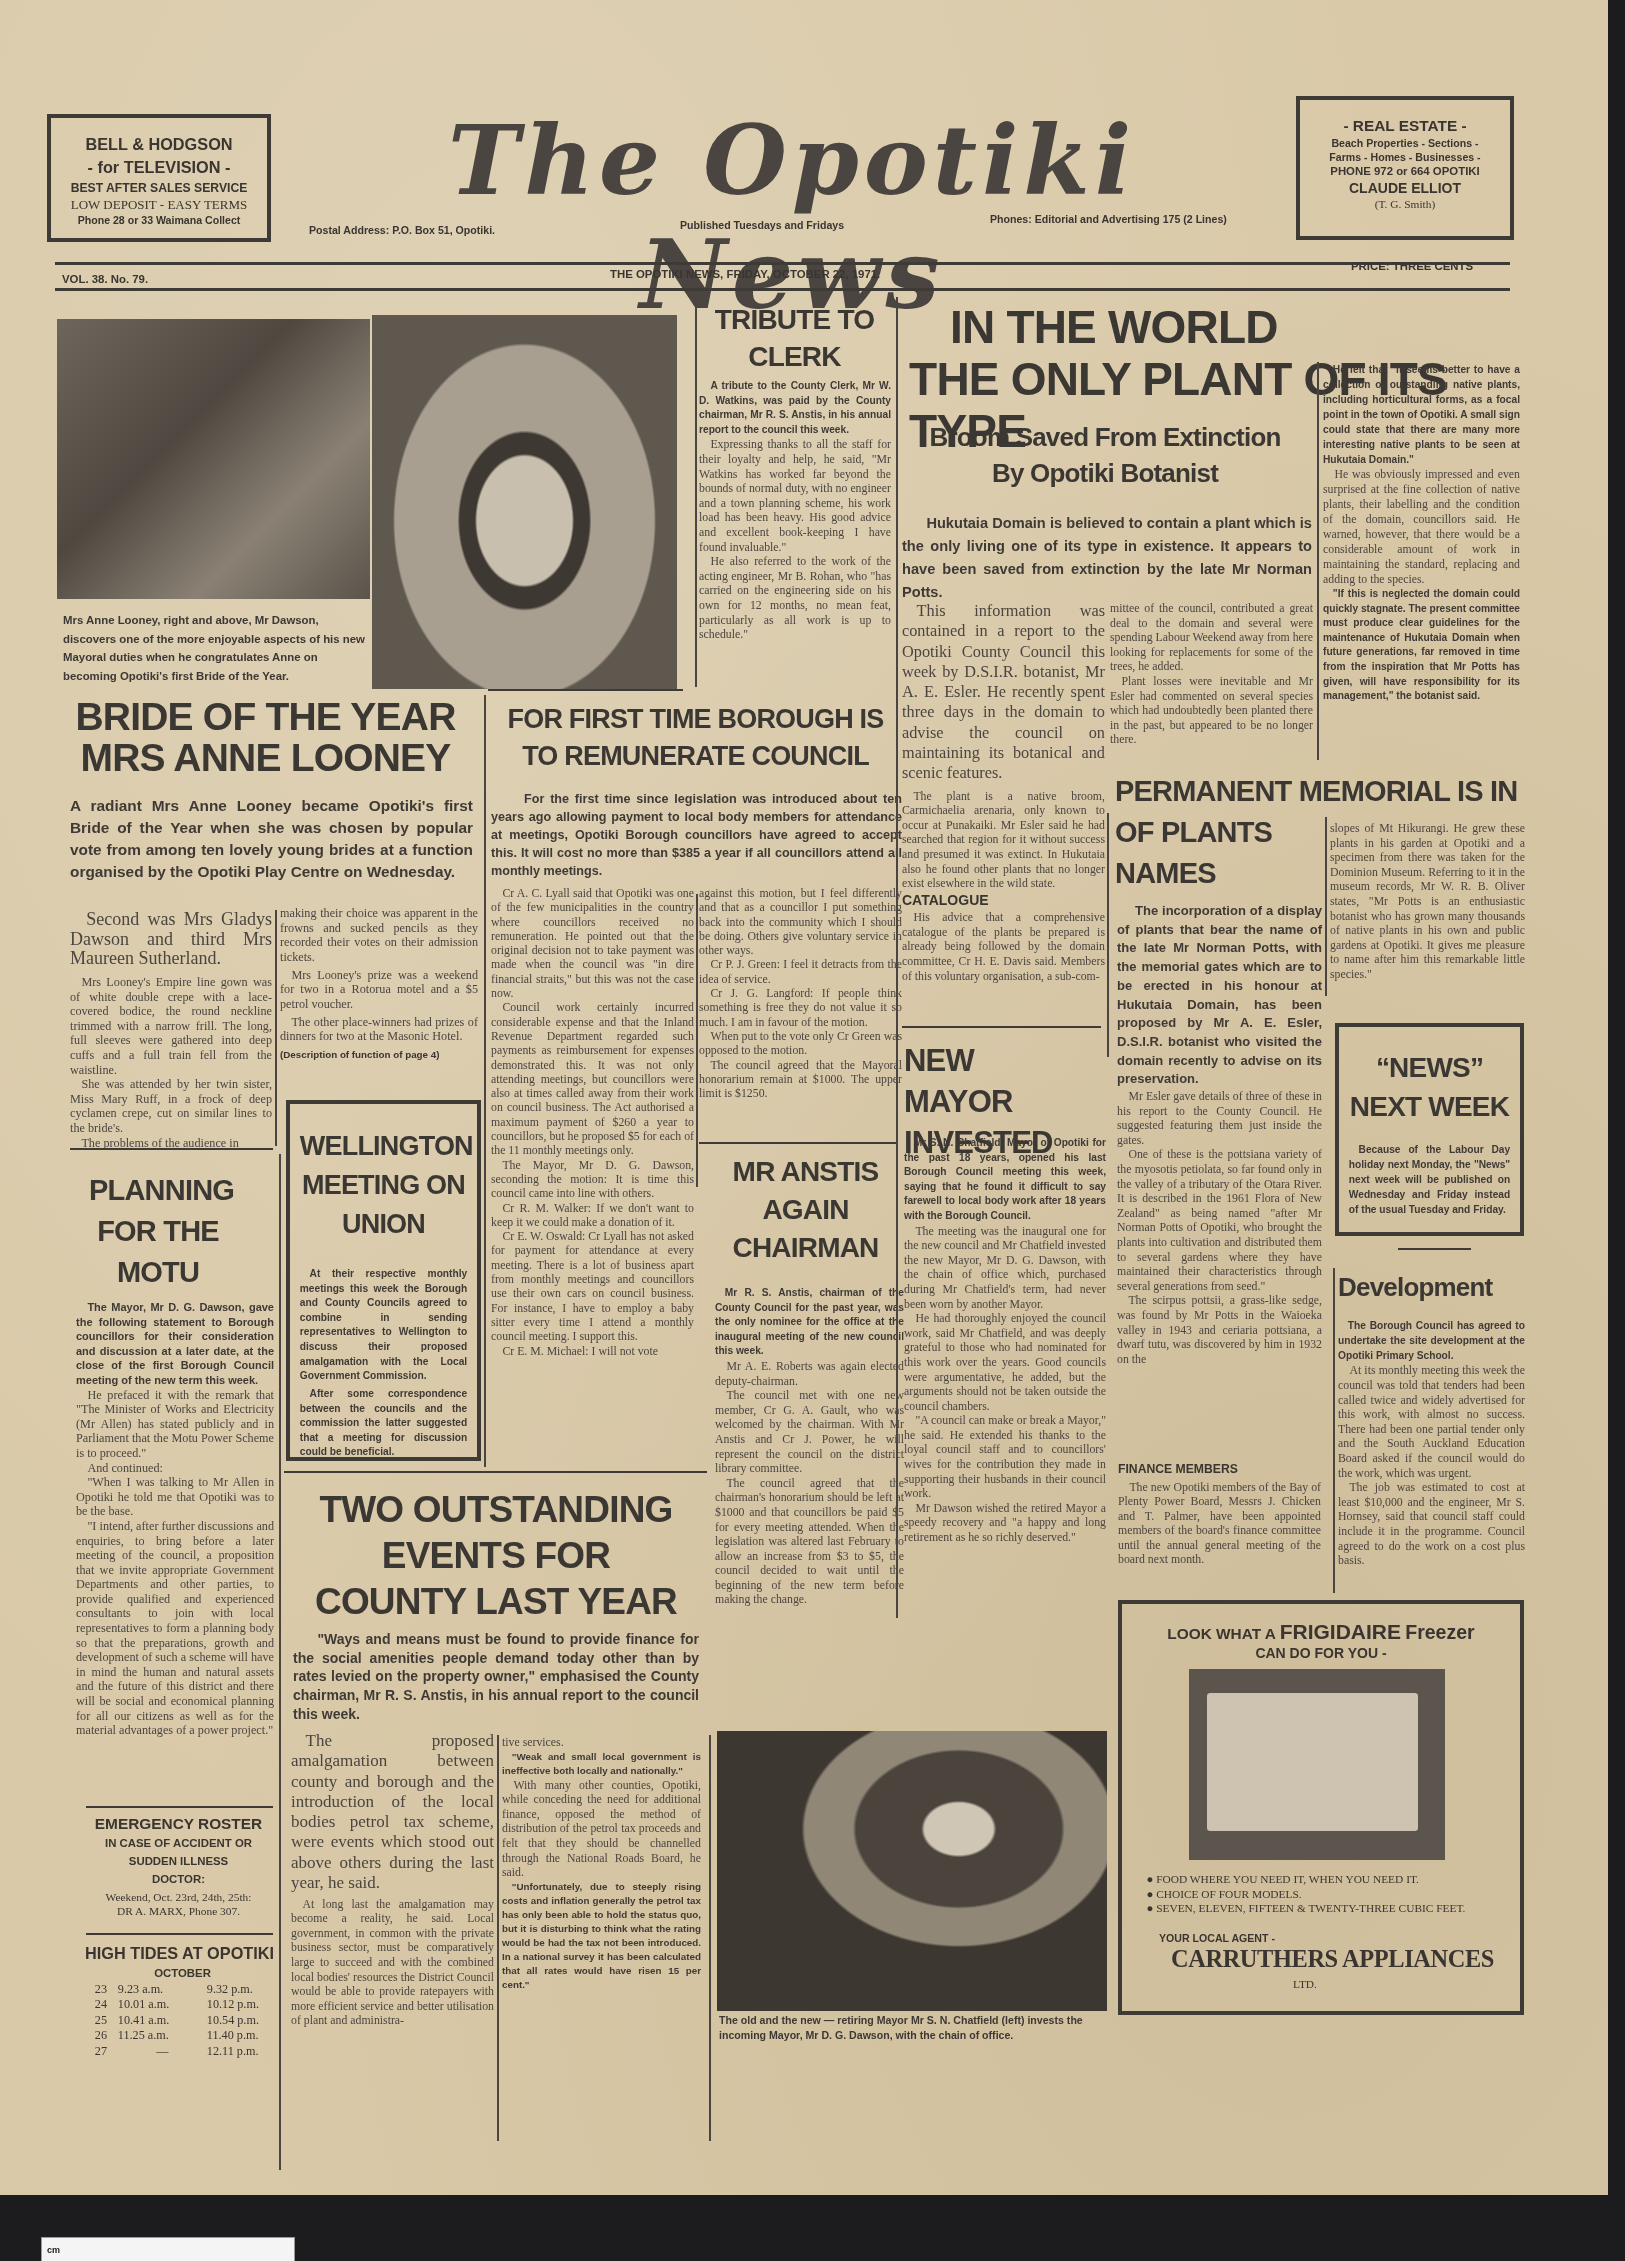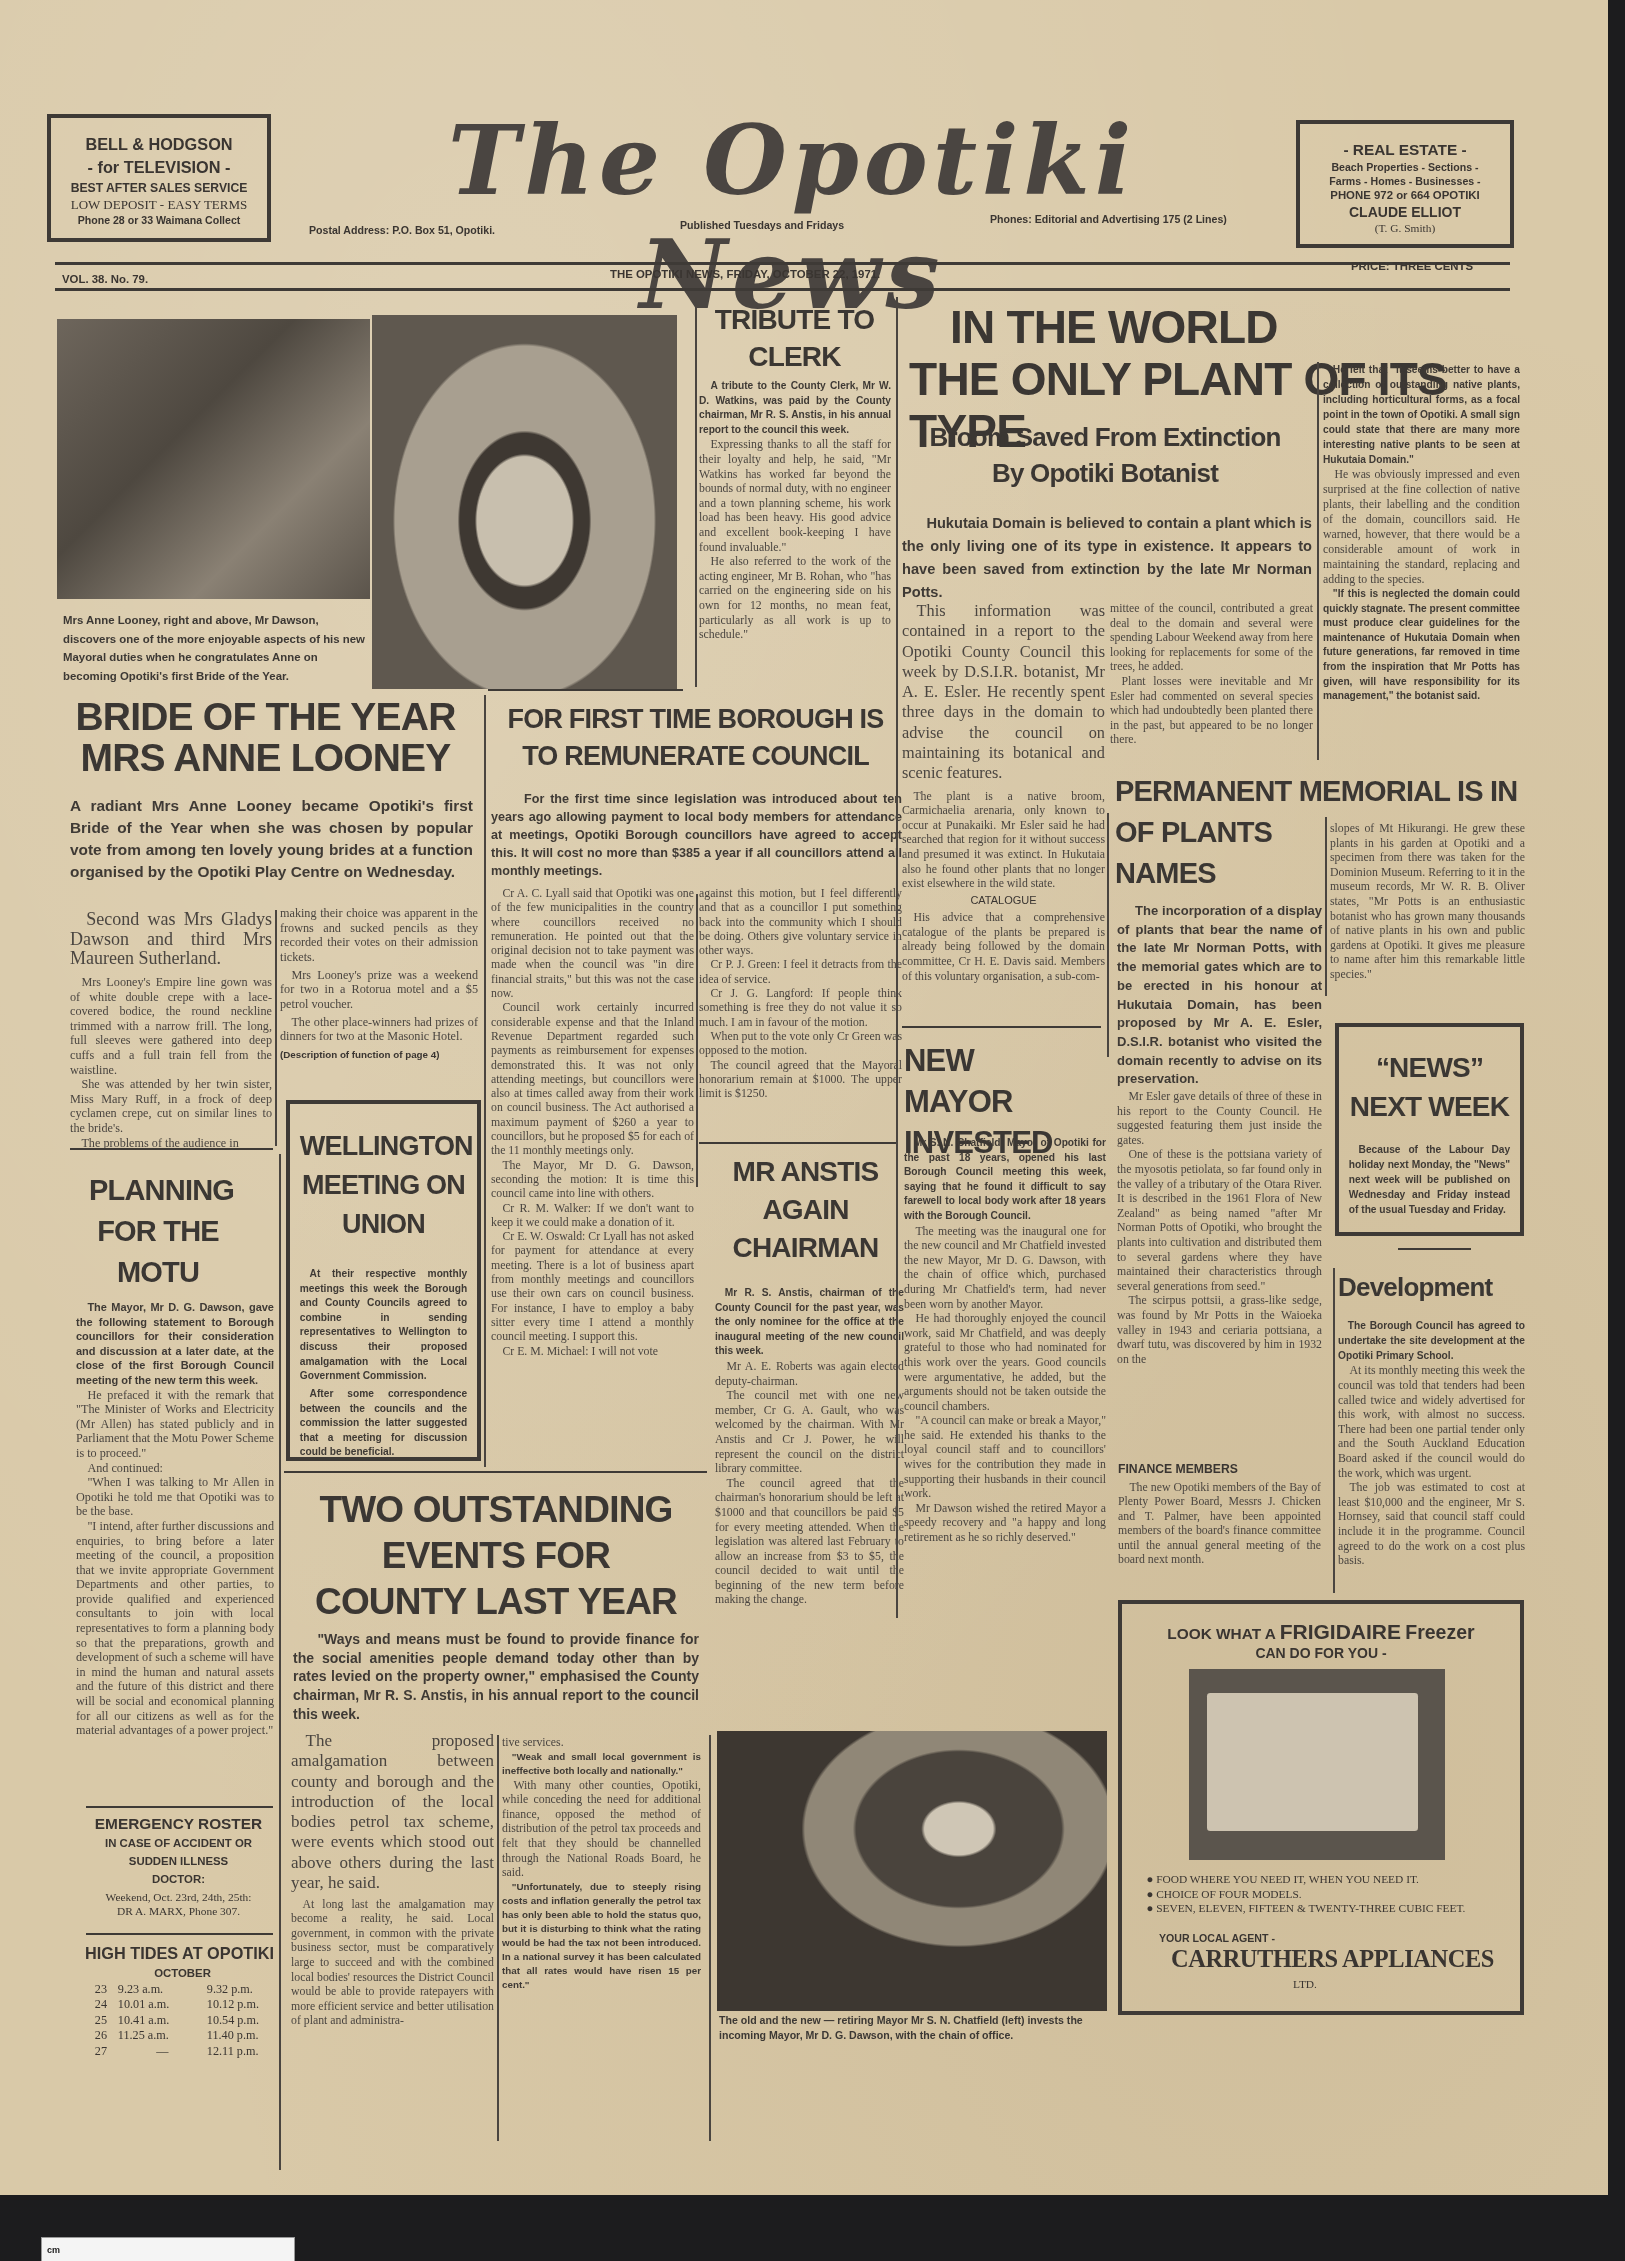--- a/index.html
+++ b/index.html
@@ -36,21 +36,21 @@
     <div style="font-family:'Liberation Serif',serif;font-size:13px;line-height:16.3px;text-align:center;">LOW DEPOSIT - EASY TERMS</div>
     <div style="font-weight:bold;font-size:10.6px;line-height:14.6px;">Phone 28 or 33 Waimana Collect</div>
   </div>
 
   <div class="abs" style="left:341px;top:104px;width:902px;text-align:center;font-family:'DejaVu Serif',serif;font-weight:bold;font-size:96px;line-height:114px;color:#4a4541;letter-spacing:4.9px;font-style:italic;">The Opotiki News</div>
 
   <div class="abs sans" style="left:309px;top:224px;font-weight:bold;font-size:10.6px;">Postal Address: P.O. Box 51, Opotiki.</div>
   <div class="abs sans" style="left:680px;top:219px;font-weight:bold;font-size:10.6px;">Published Tuesdays and Fridays</div>
   <div class="abs sans" style="left:990px;top:213px;font-weight:bold;font-size:10.6px;">Phones: Editorial and Advertising 175 (2 Lines)</div>
 
-  <div class="abs box sans" style="left:1296px;top:96px;width:218px;height:128px;text-align:center;padding-top:16.3px;margin-top:24px;">
+  <div class="abs box sans" style="left:1296px;top:96px;width:218px;height:144px;text-align:center;padding-top:16.3px;">
     <div style="font-weight:bold;font-size:15.4px;line-height:19.5px;">- REAL ESTATE -</div>
     <div style="font-weight:bold;font-size:10.6px;line-height:14px;">Beach Properties - Sections -</div>
     <div style="font-weight:bold;font-size:10.6px;line-height:14px;">Farms - Homes - Businesses -</div>
     <div style="font-weight:bold;font-size:11.4px;line-height:15.4px;">PHONE 972 or 664 OPOTIKI</div>
     <div style="font-weight:bold;font-size:14px;line-height:18px;">CLAUDE ELLIOT</div>
     <div style="font-family:'Liberation Serif',serif;font-size:11.4px;line-height:14.6px;">(T. G. Smith)</div>
   </div>
 
   <div class="rule" style="left:55px;top:262px;width:1455px;height:3.3px;"></div>
   <div class="abs sans" style="left:62px;top:273px;font-weight:bold;font-size:11.4px;">VOL. 38. No. 79.</div>
@@ -212,21 +212,21 @@
     <div style="text-align:left;padding-left:8.1px;">THE ONLY PLANT OF ITS TYPE</div>
   </div>
   <div class="abs head" style="left:902px;top:419px;width:406px;font-size:26px;line-height:36px;">
     <div>Broom Saved From Extinction</div>
     <div>By Opotiki Botanist</div>
   </div>
   <div class="abs lead" style="left:902px;top:512px;width:410px;font-size:14.6px;line-height:23px;text-indent:24.4px;">Hukutaia Domain is believed to contain a plant which is the only living one of its type in existence. It appears to have been saved from extinction by the late Mr Norman Potts.</div>
   <div class="abs" style="left:902px;top:601px;width:203px;">
     <div class="body" style="font-size:16.3px;line-height:20.3px;text-indent:14.6px;margin-bottom:4.9px;">This information was contained in a report to the Opotiki County Council this week by D.S.I.R. botanist, Mr A. E. Esler. He recently spent three days in the domain to advise the council on maintaining its botanical and scenic features.</div>
     <div class="body" style="font-size:11.8px;line-height:14.6px;text-indent:11.4px;">The plant is a native broom, Carmichaelia arenaria, only known to occur at Punakaiki. Mr Esler said he had searched that region for it without success and presumed it was extinct. In Hukutaia also he found other plants that no longer exist elsewhere in the wild state.</div>
-    <div class="sans" style="text-align:center;font-weight:normal;font-size:11px;line-height:19.5px;">CATALOGUE</div>
+    <div class="sans" style="font-weight:bold;font-size:14px;line-height:19.5px;">CATALOGUE</div>
     <div class="body" style="font-size:11.8px;line-height:14.6px;text-indent:11.4px;">His advice that a comprehensive catalogue of the plants be prepared is already being followed by the domain committee, Cr H. E. Davis said. Members of this voluntary organisation, a sub-com-</div>
   </div>
   <div class="vrule" style="left:1107px;top:813px;height:244px;"></div>
   <div class="abs" style="left:1110px;top:601px;width:203px;">
     <div class="body" style="font-size:11.8px;line-height:14.6px;">mittee of the council, contributed a great deal to the domain and several were spending Labour Weekend away from here looking for replacements for some of the trees, he added.</div>
     <div class="body" style="font-size:11.8px;line-height:14.6px;text-indent:11.4px;">Plant losses were inevitable and Mr Esler had commented on several species which had undoubtedly been planted there in the past, but appeared to be no longer there.</div>
   </div>
   <div class="vrule" style="left:1317px;top:362px;height:398px;"></div>
   <div class="abs" style="left:1323px;top:362px;width:197px;">
     <div class="lead" style="font-size:10.2px;line-height:15px;text-indent:9.8px;font-weight:bold;">He felt that "it seems better to have a collection of outstanding native plants, including horticultural forms, as a focal point in the town of Opotiki. A small sign could state that there are many more interesting native plants to be seen at Hukutaia Domain."</div>

